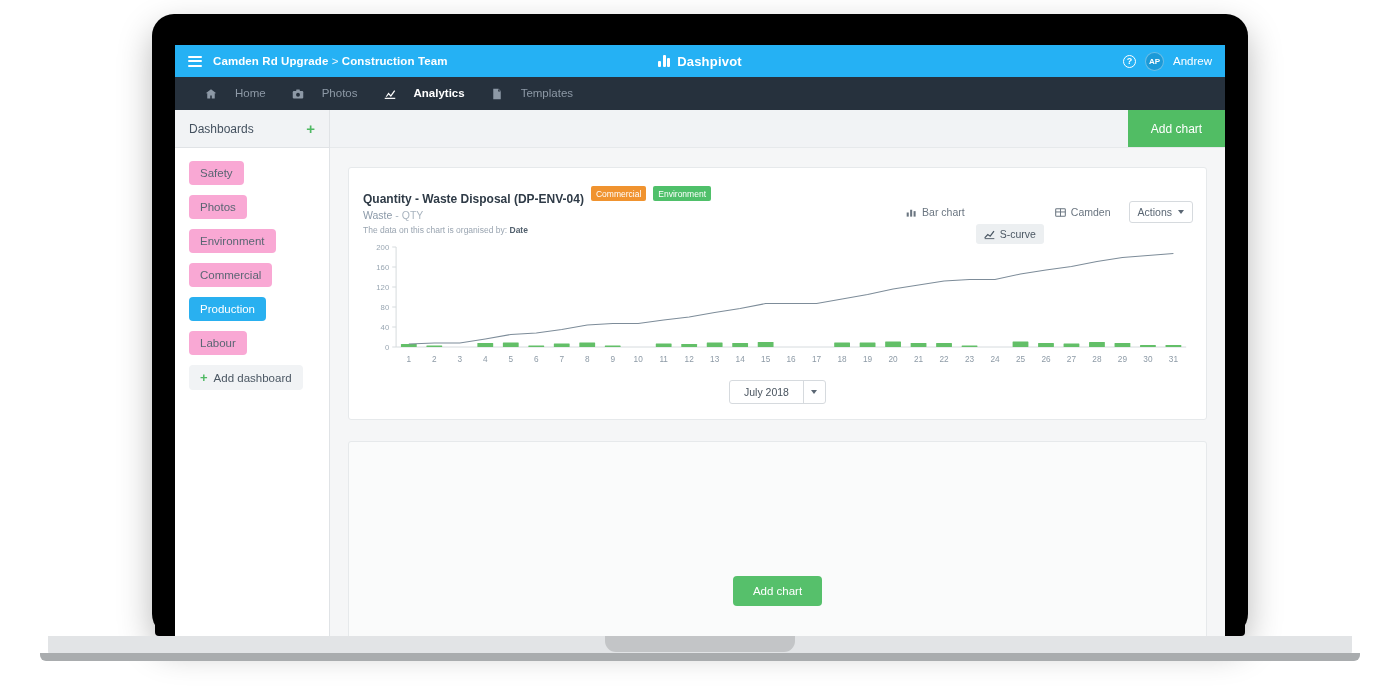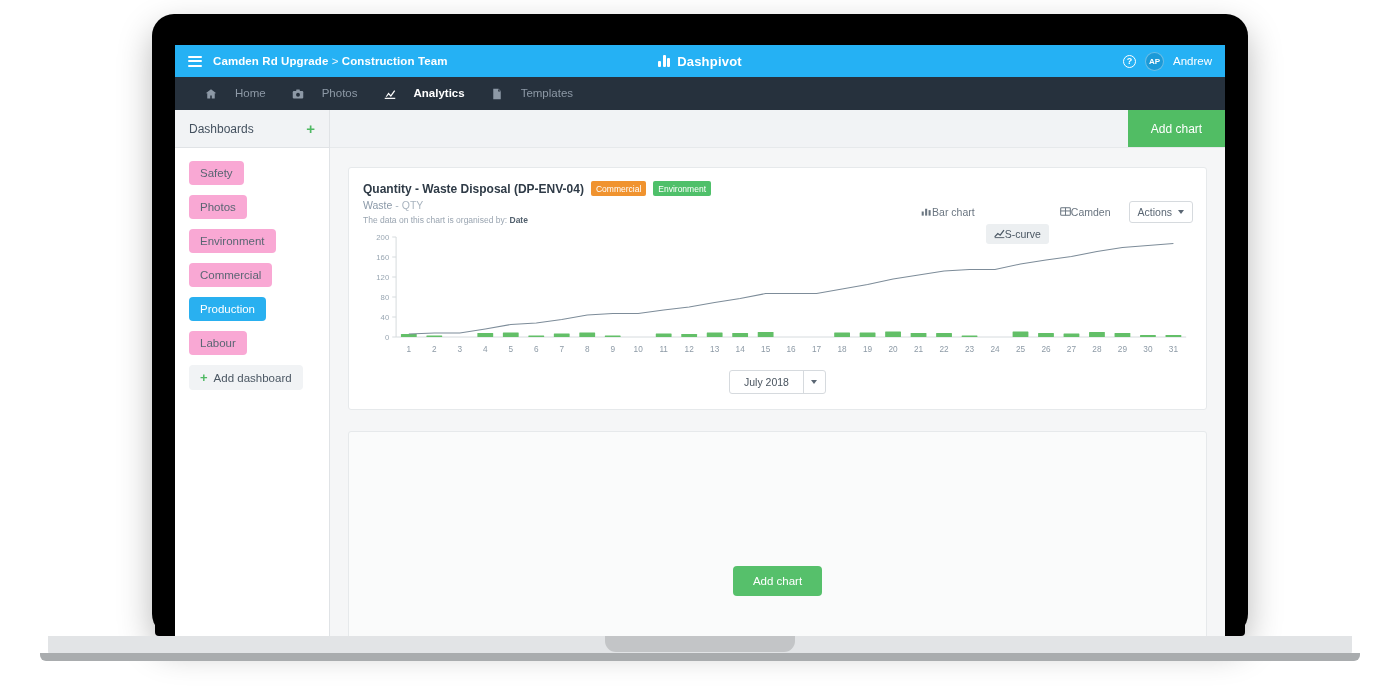--- a/index.html
+++ b/index.html
@@ -149,35 +149,35 @@
 
   .cards { padding: 19px 18px 0 18px; }
 
   .card {
     background: #fff; border: 1px solid #e6e9eb; border-radius: 3px;
     margin-bottom: 21px;
   }
   .card-inner { padding: 13px 14px 10px 14px; position: relative; }
 
   .chart-title-row { display: flex; align-items: center; gap: 7px; }
-  .chart-title { font-size: 12px; font-weight: bold; color: #2f3b47; }
+  .chart-title { font-size: 12px; font-weight: bold; color: #2f3b47; margin-top: 11px; }
   .badge { font-size: 8.5px; color: #fff; border-radius: 2px; padding: 2.5px 5px; font-weight: 500; white-space: nowrap; }
   .badge.orange { background: #f0932f; }
   .badge.green { background: #4fc06a; }
   .chart-sub { font-size: 10.5px; color: #8b99a8; margin-top: 3px; }
   .chart-sub .muted { color: #a9b4bf; }
   .chart-org { font-size: 8.5px; color: #9aa5b1; margin-top: 4px; }
   .chart-org b { color: #52606d; }
 
   .chart-tools {
     position: absolute; right: 13px; top: 12px;
     display: flex; align-items: center; gap: 3px;
   }
   .tool-btn {
-    display: flex; 
+    display: flex; align-items: center; gap: 5px;
     font-size: 10.5px; color: #6a7580; padding: 4px 8px;
     border-radius: 3px; cursor: pointer; background: transparent;
   }
   .tool-btn.active { background: #eceff1; color: #4b5763; margin-top: 44px; }
   .tool-ico svg { display: block; }
   .actions-btn {
     margin-left: 7px; border: 1px solid #d6dade; border-radius: 3px;
     background: #fff; font-size: 10.5px; color: #5a6673;
     padding: 4px 8px; display: flex; align-items: center; gap: 6px; cursor: pointer;
   }

